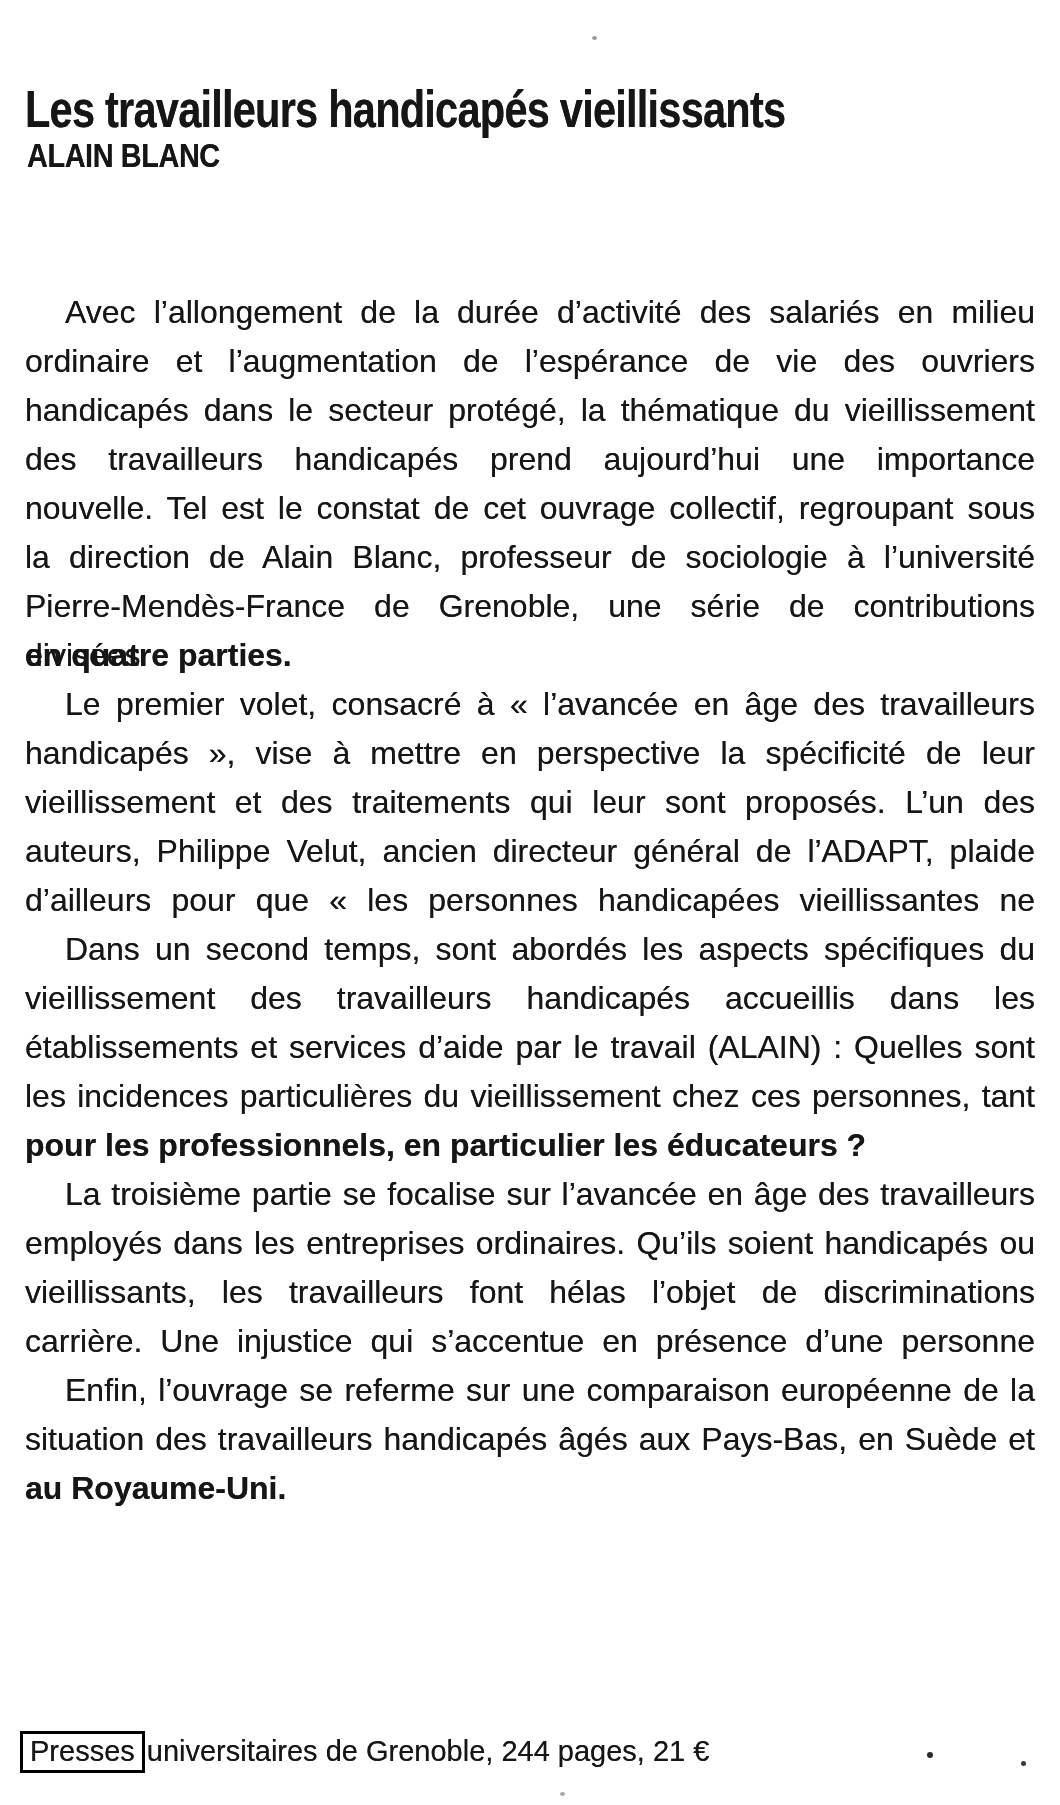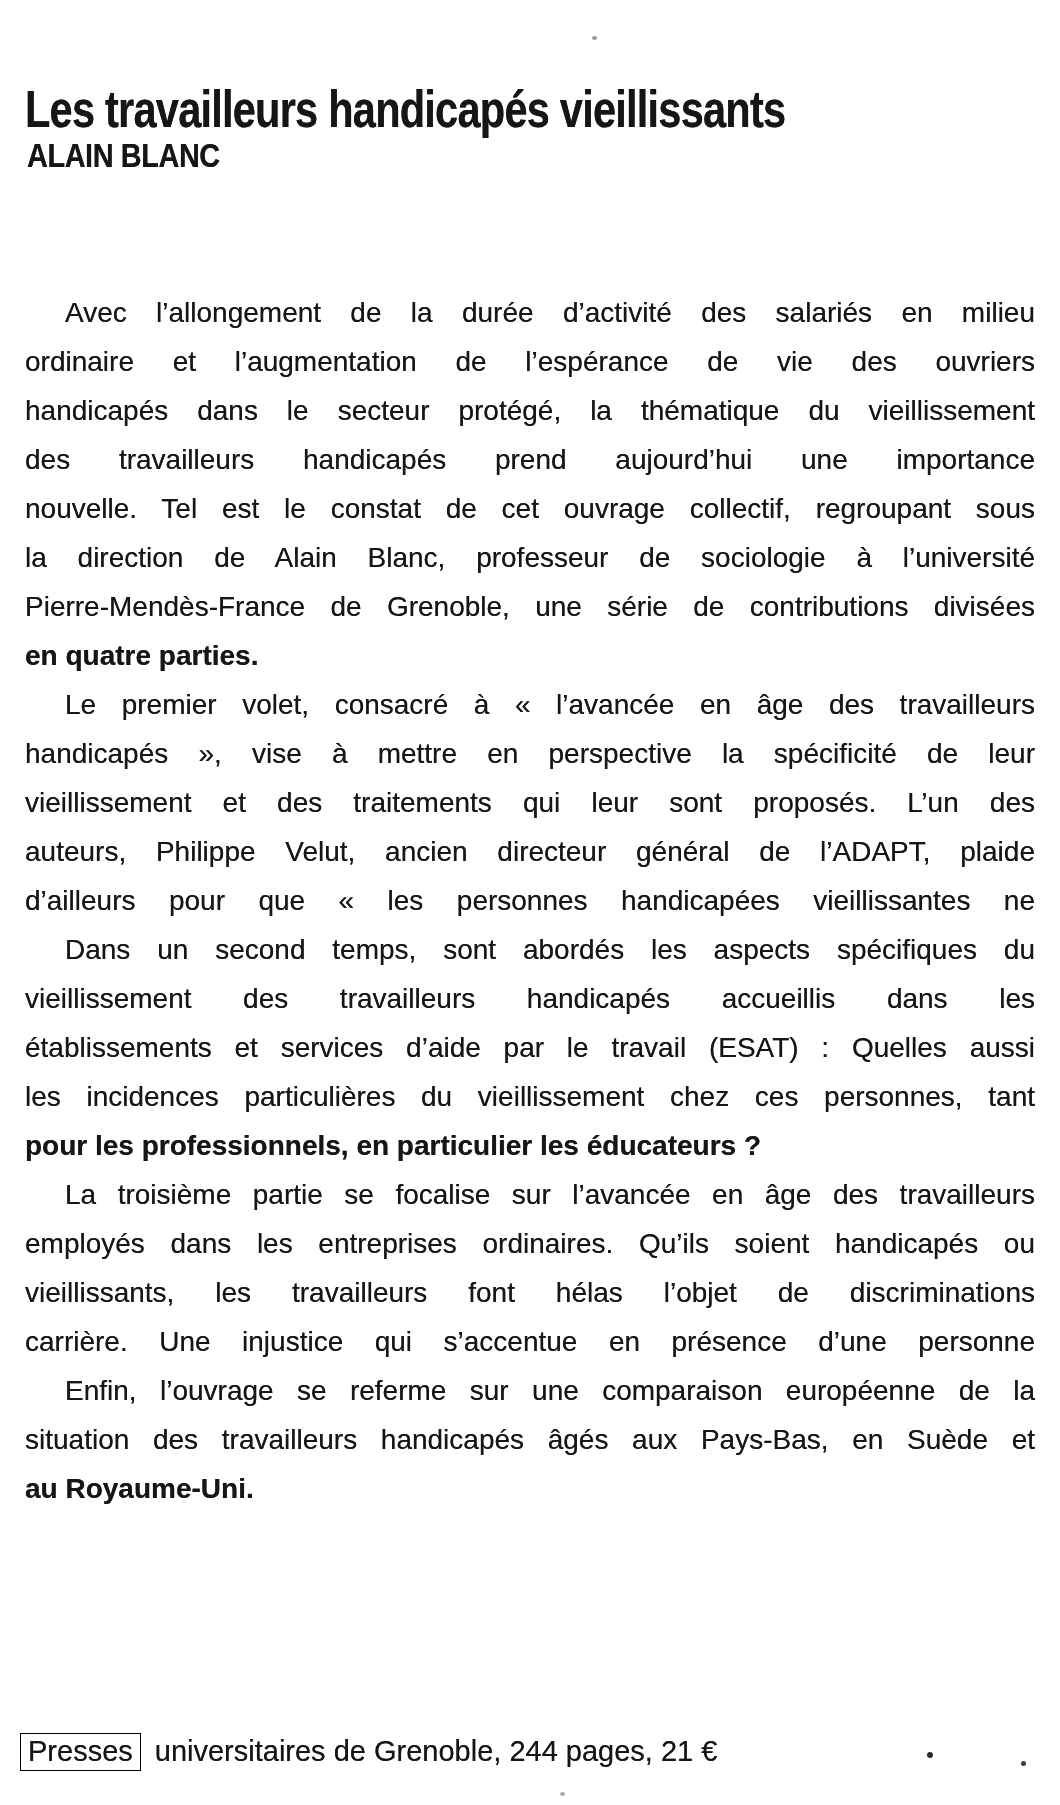--- a/index.html
+++ b/index.html
@@ -24,42 +24,42 @@
   }
   .author{
     position:absolute;left:27px;top:136px;
     font-size:34px;font-weight:700;letter-spacing:-0.5px;
     transform:scaleX(0.85);transform-origin:left top;
     white-space:nowrap;
     text-shadow:0 0 0.5px rgba(0,0,0,0.75);
   }
   .body{
     position:absolute;left:25px;top:288px;width:1010px;
-    font-size:28px;line-height:49px;
+    font-size:32px;line-height:49px;
     text-shadow:0 0 0.45px rgba(0,0,0,0.7);
   }
   .line{
     text-align:justify;
     
     text-align-last:justify;
     height:49px;overflow:visible;
   }
   .line.first{text-indent:40px;}
   .line.last{text-align-last:left;font-weight:bold;}
 
   .footer{
     position:absolute;left:20px;top:1730px;width:1020px;
     font-size:29px;line-height:42px;white-space:nowrap;
     text-shadow:0 0 0.45px rgba(0,0,0,0.7);
   }
   .boxed{
     display:inline-block;
-    border:1px solid #000000;
+    border:3px solid #000000;
     padding:0 7px 2px 7px;
-    margin-right:14px;
+    margin-right:2px;
     line-height:34px;
   }
 
   .speck{position:absolute;border-radius:50%;}
   .speck-a{left:592px;top:36px;width:5px;height:4px;background:#9a9a9a;}
   .speck-b{left:927px;top:1752px;width:6px;height:6px;background:#2a2a2a;}
   .speck-c{left:1021px;top:1761px;width:5px;height:5px;background:#3a3a3a;}
   .speck-d{left:560px;top:1792px;width:5px;height:4px;background:#a8a8a8;}
 </style>
 </head>
@@ -83,21 +83,21 @@
     <div class="line last">en quatre parties.</div>
 
     <div class="line first">Le premier volet, consacré à « l’avancée en âge des travailleurs</div>
     <div class="line">handicapés », vise à mettre en perspective la spécificité de leur</div>
     <div class="line">vieillissement et des traitements qui leur sont proposés. L’un des</div>
     <div class="line">auteurs, Philippe Velut, ancien directeur général de l’ADAPT, plaide</div>
     <div class="line">d’ailleurs pour que « les personnes handicapées vieillissantes ne</div>
 
     <div class="line first">Dans un second temps, sont abordés les aspects spécifiques du</div>
     <div class="line">vieillissement des travailleurs handicapés accueillis dans les</div>
-    <div class="line">établissements et services d’aide par le travail (ESAT) : Quelles aussi</div>
+    <div class="line">établissements et services d’aide par le travail (ALAIN) : Quelles sont</div>
     <div class="line">les incidences particulières du vieillissement chez ces personnes, tant</div>
     <div class="line last">pour les professionnels, en particulier les éducateurs ?</div>
 
     <div class="line first">La troisième partie se focalise sur l’avancée en âge des travailleurs</div>
     <div class="line">employés dans les entreprises ordinaires. Qu’ils soient handicapés ou</div>
     <div class="line">vieillissants, les travailleurs font hélas l’objet de discriminations</div>
     <div class="line">carrière. Une injustice qui s’accentue en présence d’une personne</div>
 
     <div class="line first">Enfin, l’ouvrage se referme sur une comparaison européenne de la</div>
     <div class="line">situation des travailleurs handicapés âgés aux Pays-Bas, en Suède et</div>

